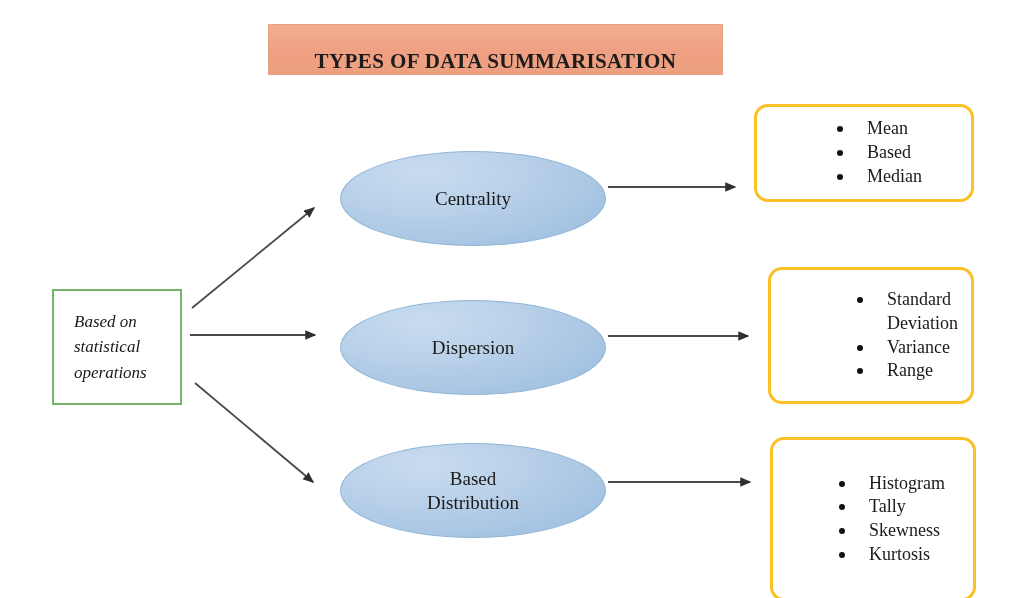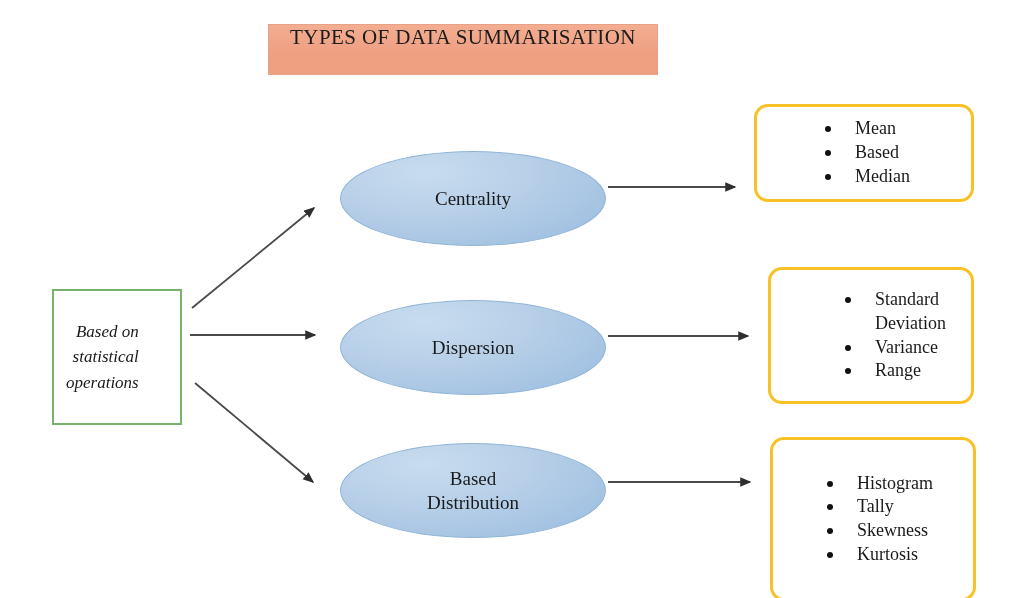--- a/index.html
+++ b/index.html
@@ -21,51 +21,51 @@
     left: 0; top: 0;
     width: 1024px;
     height: 598px;
   }
 
   
   .title-banner {
     position: absolute;
     left: 268px;
     top: 24px;
-    width: 390px;
+    width: 455px;
     height: 51px;
     background: linear-gradient(180deg, #f3ad90 0%, #efa083 55%, #eda07f 100%);
     border: 1px solid #e8a184;
     box-sizing: border-box;
     display: flex;
-    align-items: flex-start;
+    align-items: flex-end;
     justify-content: center;
+    font-weight: bold;
   }
   .title-banner .title-text {
     font-size: 21px;
     letter-spacing: 0.4px;
     color: #1c1c1c;
     white-space: nowrap;
     font-family: "Liberation Serif", "DejaVu Serif", serif;
   }
 
   
   .source-box {
     position: absolute;
     left: 52px;
     top: 289px;
     width: 130px;
-    height: 136px;
+    height: 116px;
     border: 2px solid #76b26b;
     background: #ffffff;
     box-sizing: border-box;
     display: flex;
     align-items: center;
-    padding-left: 12px;
-    text-align: right;
+    padding-left: 20px;
   }
   .source-box .source-text {
     font-style: italic;
     font-size: 17px;
     line-height: 1.5;
     color: #1a1a1a;
     white-space: pre-line;
   }
 
   
@@ -100,21 +100,21 @@
     background: #ffffff;
     box-sizing: border-box;
     display: flex;
     align-items: center;
   }
   #detail-box-centrality  { left: 754px; top: 104px; width: 220px; height: 98px; }
   #detail-box-dispersion  { left: 768px; top: 267px; width: 206px; height: 137px; }
   #detail-box-sample-dist { left: 770px; top: 437px; width: 206px; height: 164px; }
 
   .detail-list {
-    margin: 4px;
+    margin: 16px;
     padding: 0 0 0 60px;
     list-style: none;
     width: 100%;
   }
   #detail-box-dispersion .detail-list  { padding-left: 66px; }
   #detail-box-sample-dist .detail-list { padding-left: 46px; }
 
   .detail-list li {
     position: relative;
     font-size: 18px;

